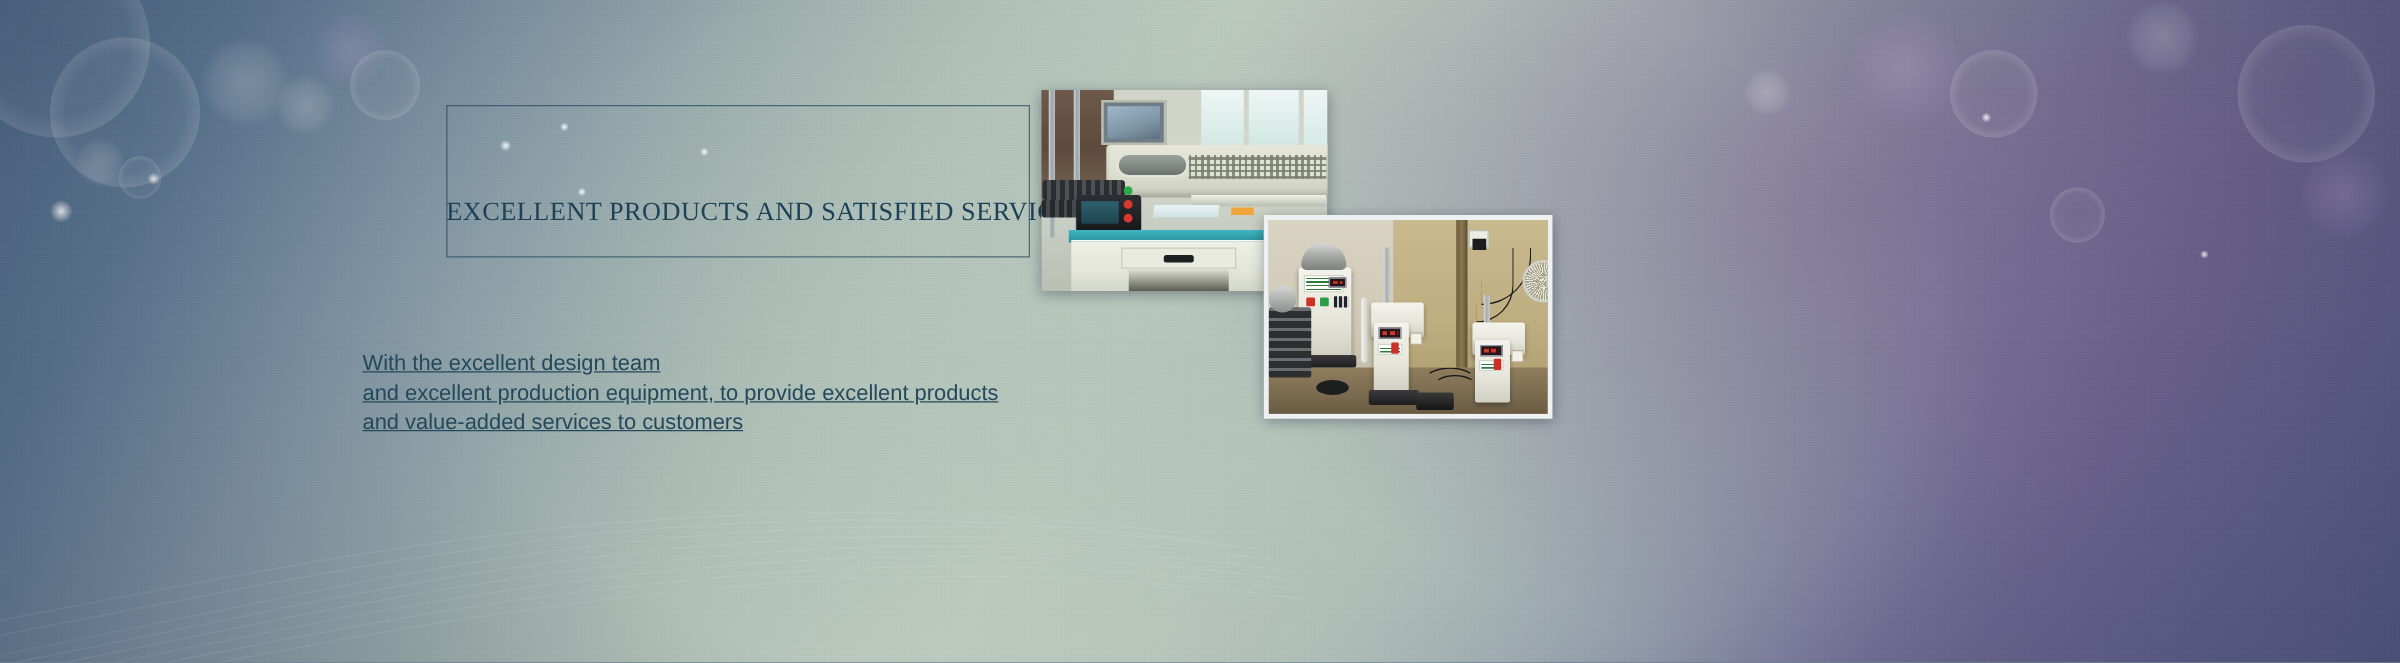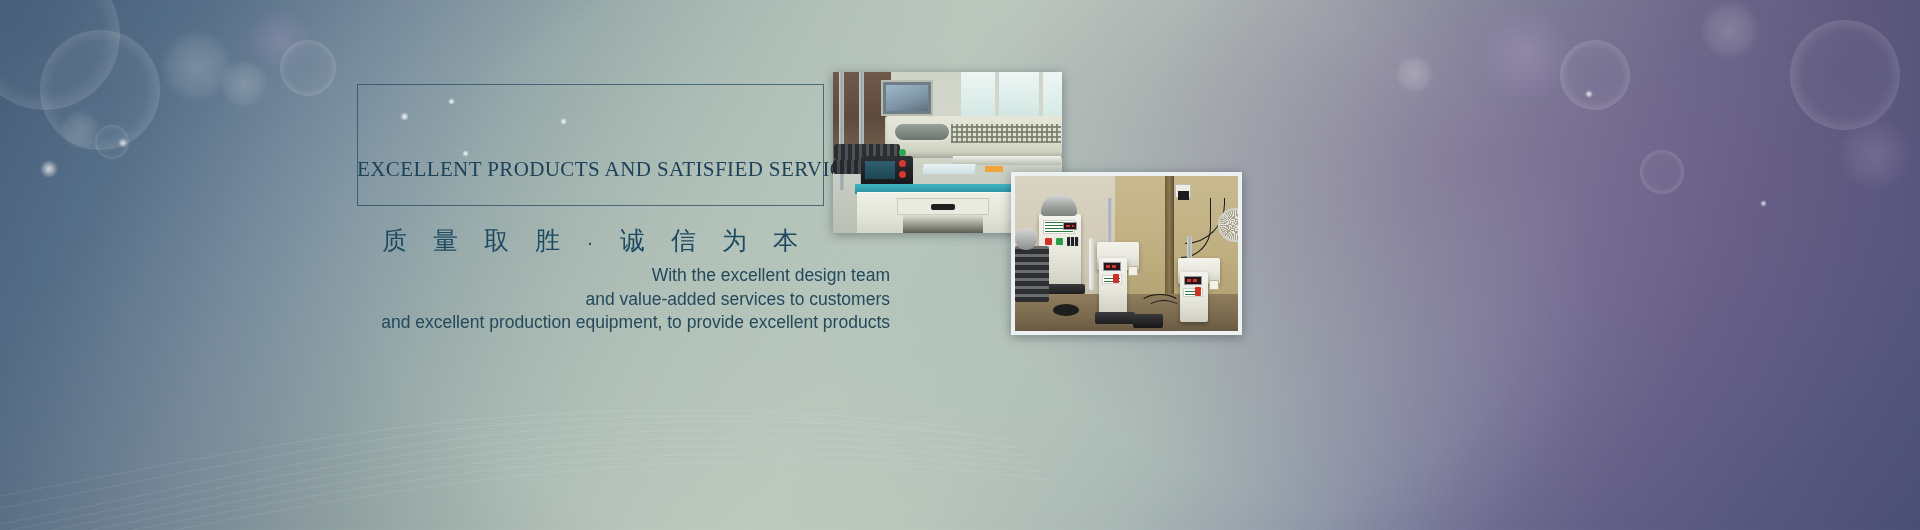--- a/index.html
+++ b/index.html
@@ -102,25 +102,26 @@
     font-size:25px;
     color:#1e4a61;
     letter-spacing:0px;
     white-space:nowrap;
   }
   .slogan span.ch { display:inline-block; width:51px; text-align:center; }
   .slogan span.dot { display:inline-block; width:34px; text-align:center; font-size:20px; }
 
   .paragraph {
     position:absolute;
-    left:290px; top:264px; width:600px;
-    text-align:right;
+    left:290px; top:279px; width:600px;
+    text-align:left;
     font-size:17.5px;
     line-height:23.5px;
     color:#24495c;
+    text-decoration:underline;
   }
   .paragraph div { white-space:nowrap; }
 
   
   .photo {
     position:absolute;
     overflow:hidden;
     border:3px solid #e9eef0;
     box-shadow:0 2px 10px rgba(10,20,40,.35);
     background:#888;
@@ -355,28 +356,25 @@
 
   <div class="vignette"></div>
 
   <div class="content">
 
     <div class="title-box"></div>
 
 
     <div class="subhead">EXCELLENT PRODUCTS AND SATISFIED SERVICE</div>
 
-    <div class="slogan">
-      <span class="ch">质</span><span class="ch">量</span><span class="ch">取</span><span class="ch">胜</span><span class="dot">·</span><span class="ch">诚</span><span class="ch">信</span><span class="ch">为</span><span class="ch">本</span>
-    </div>
 
     <div class="paragraph">
       <div>With the excellent design team</div>
+      <div>and excellent production equipment, to provide excellent products</div>
       <div>and value-added services to customers</div>
-      <div>and excellent production equipment, to provide excellent products</div>
     </div>
 
     <div class="photo photo-1">
       <div class="ph-inner">
         <div class="p1-wall"></div>
         <div class="p1-window" style="left:128px;top:0;width:34px;height:56px;"></div>
         <div class="p1-window" style="left:166px;top:0;width:40px;height:52px;"></div>
         <div class="p1-window" style="left:210px;top:0;width:19px;height:64px;"></div>
         <div class="p1-darkleft"></div>
         <div class="p1-monitor"></div>

